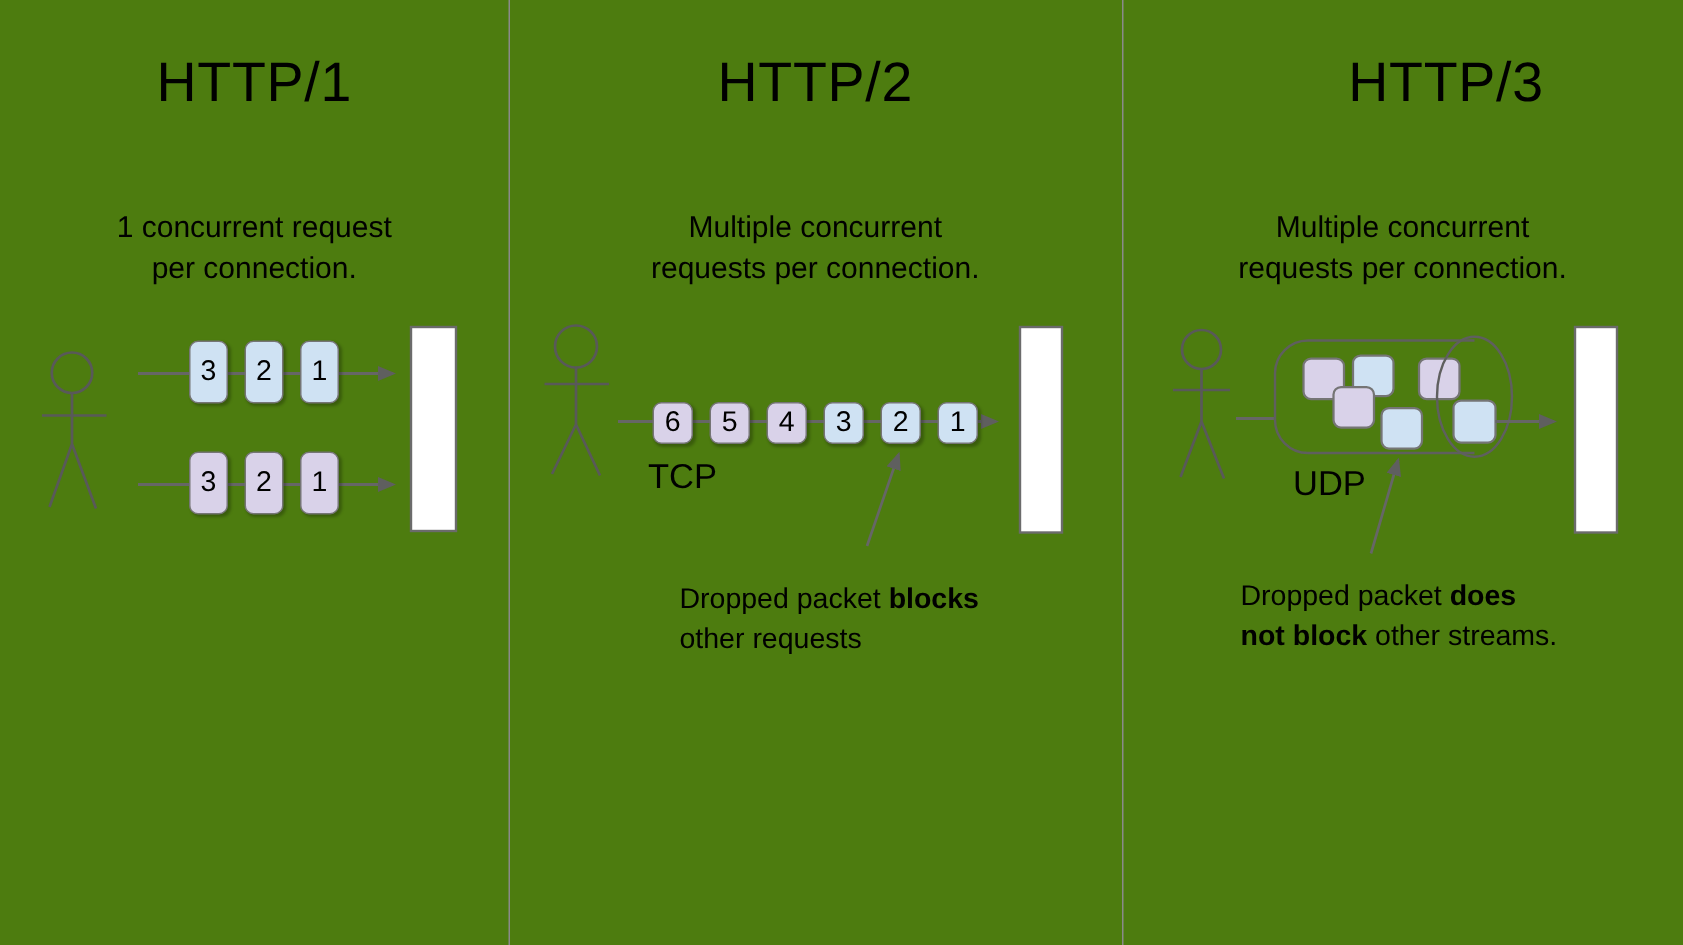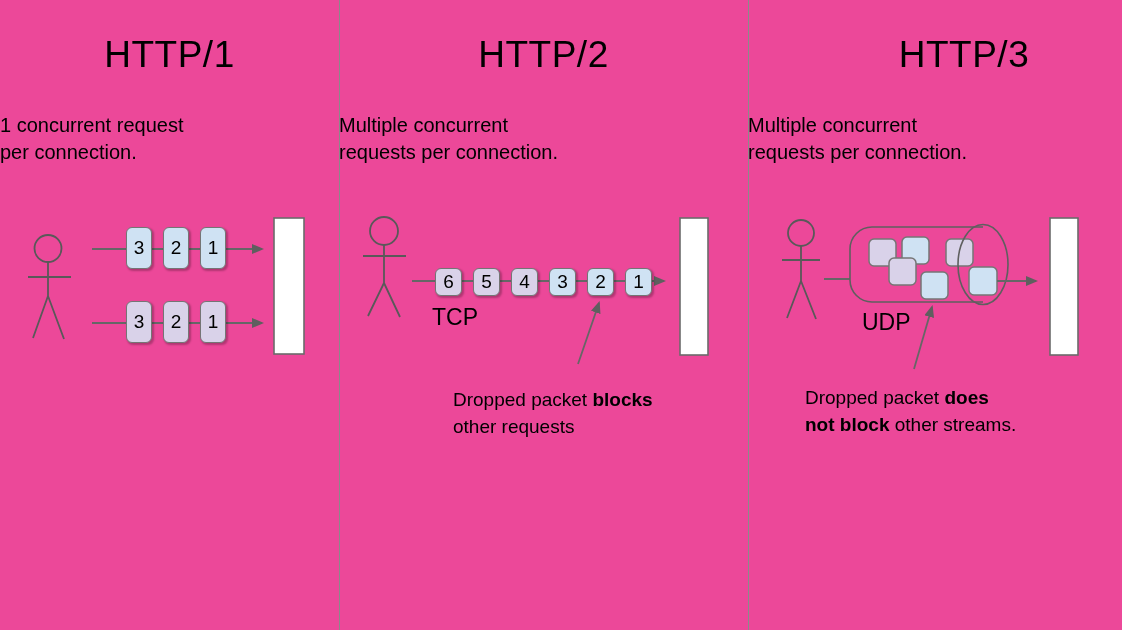--- a/index.html
+++ b/index.html
@@ -1,27 +1,27 @@
 <!DOCTYPE html>
 <html><head>
 <meta charset="utf-8">
 <style>
   html,body{margin:0;padding:0;background:#fff;}
   .canvas{
-    position:relative;width:1122px;height:630px;background:#ec4899;overflow:hidden;
+    position:relative;width:1122px;height:630px;background:#4d7c0f;overflow:hidden;
     font-family:"Liberation Sans","DejaVu Sans",sans-serif;color:#000;
   }
   .layer{position:absolute;left:0;top:0;}
   .divider{position:absolute;top:0;width:1px;height:630px;background:#8a8a8a;}
   .col-title{
     position:absolute;top:33px;font-size:37px;line-height:1.2;text-align:center;
     letter-spacing:0.5px;
   }
   .col-sub{
-    position:absolute;top:112px;font-size:20px;line-height:27px;
+    position:absolute;top:139px;font-size:20px;line-height:27px;text-align:center;
     white-space:pre-line;
   }
   .pkt{
     position:absolute;display:flex;align-items:center;justify-content:center;
     border:1.5px solid #757575;border-radius:6px;font-size:19px;
     box-shadow:1.5px 1.5px 2px rgba(0,0,0,0.25);box-sizing:border-box;
   }
   .pkt.tall{width:26px;height:42px;}
   .pkt.sq{width:27px;height:28px;}
   .blue{background:#cfe2f3;}
@@ -110,18 +110,18 @@
     <div><span>Dropped packet </span><b>blocks</b></div>
     <div><b></b><span>other requests</span></div>
   </div>
 
   <div class="col-title" style="left:748px;width:432px">HTTP/3</div>
   <div class="col-sub" style="left:748px;width:374px">Multiple concurrent
 requests per connection.</div>
 
   <div class="proto-label" style="left:862px;top:312px">UDP</div>
 
-  <div class="ann" style="left:805px;top:384px">
+  <div class="ann" style="left:827px;top:384px">
     <div><span>Dropped packet </span><b>does</b></div>
     <div><b>not block</b><span> other streams.</span></div>
   </div>
 
 </div>
 
 </body></html>

